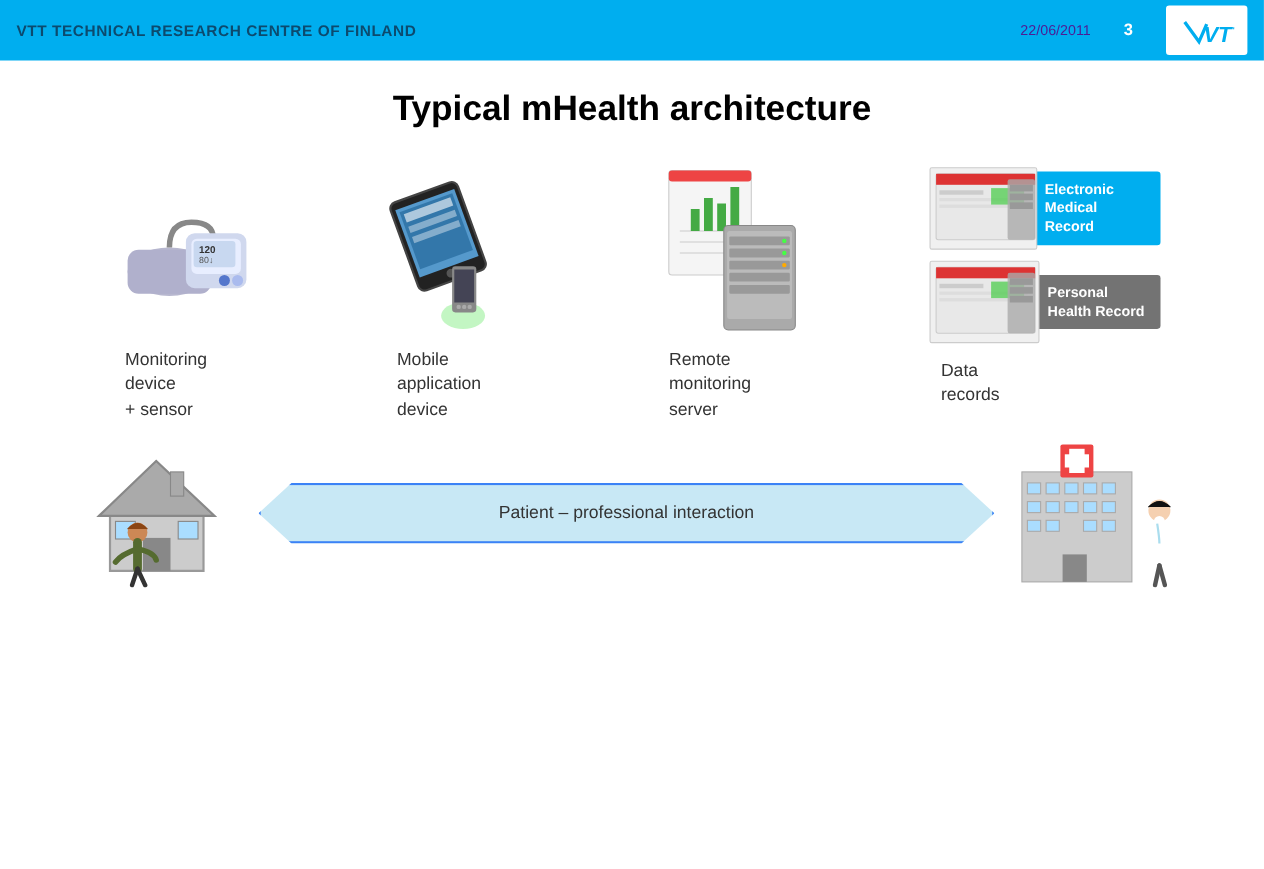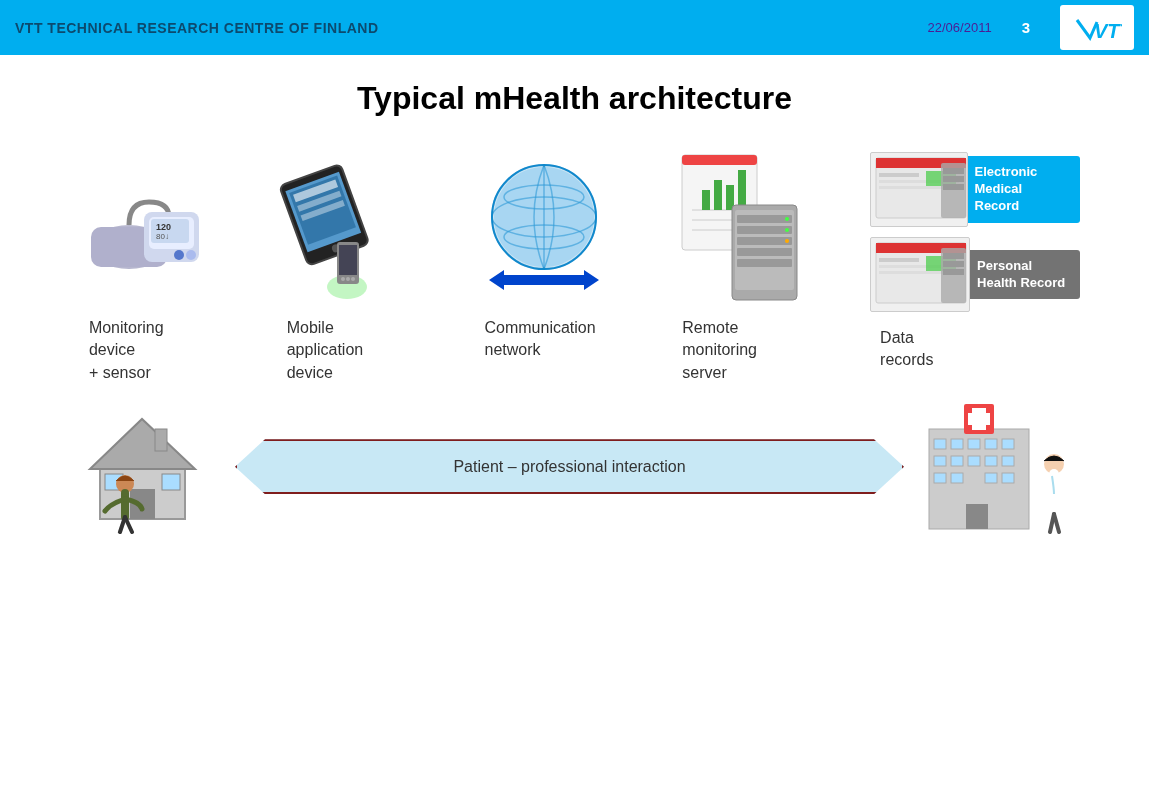--- a/index.html
+++ b/index.html
@@ -149,21 +149,21 @@
       display: flex;
       align-items: center;
       justify-content: center;
       margin: 0 20px;
     }
 
     .arrow-body {
       width: 100%;
       height: 55px;
       background: #c8e8f5;
-      border: 2px solid #7f1d1d;
+      border: 2px solid #3b82f6;
       clip-path: polygon(30px 0%, calc(100% - 30px) 0%, 100% 50%, calc(100% - 30px) 100%, 30px 100%, 0% 50%);
       display: flex;
       align-items: center;
       justify-content: center;
     }
 
     .arrow-label {
       font-size: 16px;
       color: #333;
       text-align: center;
@@ -241,42 +241,20 @@
 
             <circle cx="11" cy="62" r="2" fill="#aaa"></circle>
             <circle cx="16" cy="62" r="2" fill="#aaa"></circle>
             <circle cx="21" cy="62" r="2" fill="#aaa"></circle>
           </g>
         </svg>
       </div>
       <div class="arch-label">Mobile<br>application<br>device</div>
     </div>
 
-    <div class="arch-item">
-      <div class="arch-icon-area">
-        <svg width="140" height="150" viewBox="0 0 140 150">
-
-          <circle cx="70" cy="65" r="52" fill="#55aadd" opacity="0.3" stroke="#1188cc" stroke-width="2"></circle>
-          <circle cx="70" cy="65" r="52" fill="none" stroke="#1188cc" stroke-width="2"></circle>
-
-          <ellipse cx="70" cy="65" rx="52" ry="20" fill="none" stroke="#1188cc" stroke-width="1.5" opacity="0.6"></ellipse>
-          <ellipse cx="70" cy="45" rx="40" ry="12" fill="none" stroke="#1188cc" stroke-width="1.5" opacity="0.6"></ellipse>
-          <ellipse cx="70" cy="85" rx="40" ry="12" fill="none" stroke="#1188cc" stroke-width="1.5" opacity="0.6"></ellipse>
-
-          <line x1="70" y1="13" x2="70" y2="117" stroke="#1188cc" stroke-width="1.5" opacity="0.6"></line>
-          <path d="M70,13 Q90,65 70,117" fill="none" stroke="#1188cc" stroke-width="1.5" opacity="0.6"></path>
-          <path d="M70,13 Q50,65 70,117" fill="none" stroke="#1188cc" stroke-width="1.5" opacity="0.6"></path>
-
-          <circle cx="70" cy="65" r="50" fill="#66bbee" opacity="0.35"></circle>
-
-          <polygon points="15,128 30,118 30,123 110,123 110,118 125,128 110,138 110,133 30,133 30,138" fill="#0044cc"></polygon>
-        </svg>
-      </div>
-      <div class="arch-label">Communication<br>network</div>
-    </div>
 
     <div class="arch-item">
       <div class="arch-icon-area">
         <svg width="140" height="155" viewBox="0 0 140 155">
 
           <rect x="10" y="5" width="75" height="95" rx="3" fill="#f5f5f5" stroke="#ccc" stroke-width="1"></rect>
           <rect x="10" y="5" width="75" height="10" rx="3" fill="#ee4444"></rect>
 
           <line x1="20" y1="60" x2="75" y2="60" stroke="#ccc" stroke-width="1"></line>
           <line x1="20" y1="70" x2="75" y2="70" stroke="#ccc" stroke-width="1"></line>

